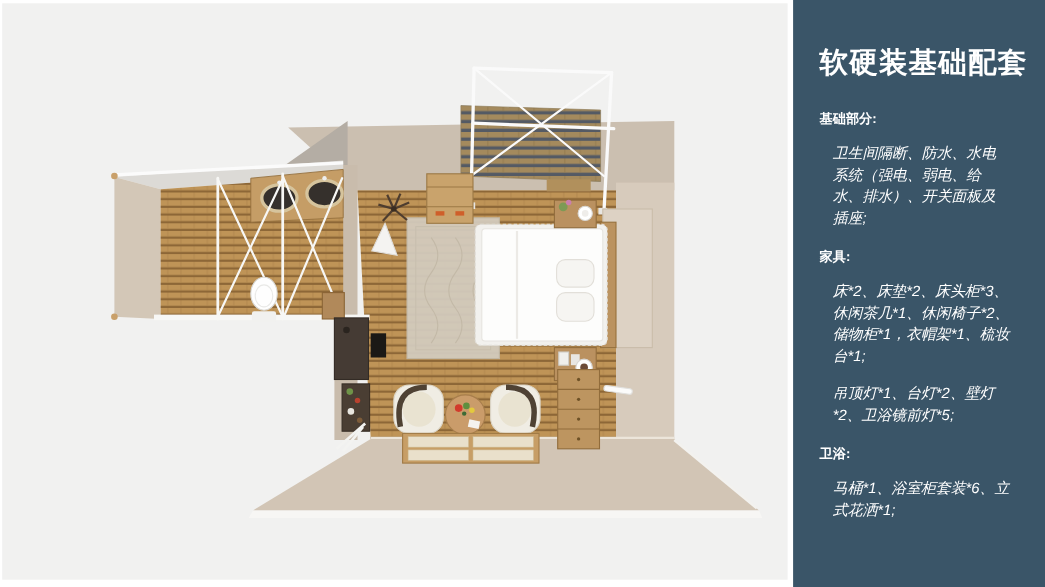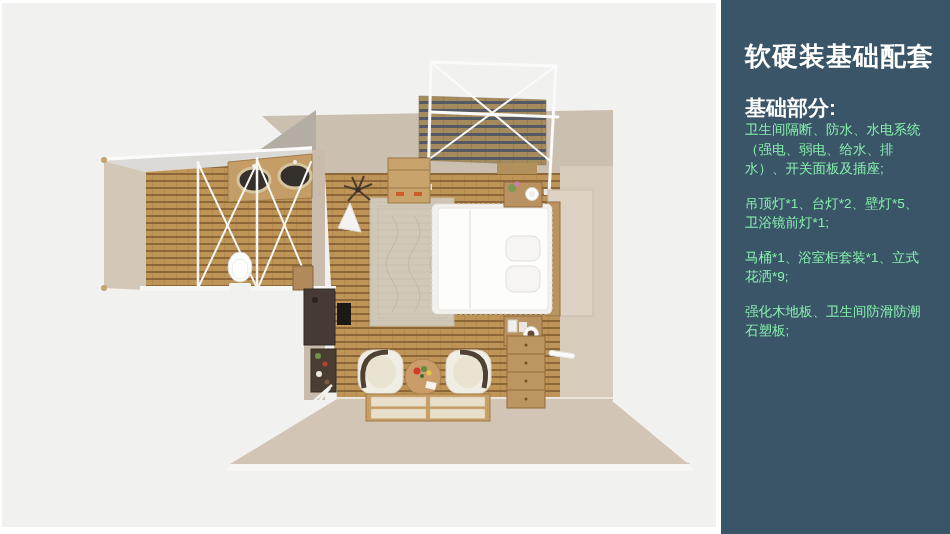--- a/index.html
+++ b/index.html
@@ -17,22 +17,22 @@
     background:#3a5568;color:#ffffff;box-sizing:border-box;
     padding:0 20px 13px 24px;
   }
   .panel h1{
     font-size:26px;line-height:32px;font-weight:bold;margin:40px 0 0 0;
     letter-spacing:1px;white-space:nowrap;
   }
   .sections{margin-top:26px;}
   .section{margin-top:15px;}
   .section:first-child{margin-top:0;}
-  .section h3{font-size:21px;line-height:20px;font-weight:bold;margin:0 0 2px 0;color:#ffffff;}
-  .section p{font-size:13.5px;line-height:19.5px;margin:0;color:#86efac;}
+  .section h3{font-size:12px;line-height:20px;font-weight:bold;margin:0 0 2px 0;color:#ffffff;}
+  .section p{font-size:13.5px;line-height:19.5px;margin:12px;color:#ffffff;font-style:italic;}
 </style>
 </head>
 <body>
 
 <div class="slide">
 
   <div class="render-area">
     <svg width="714" height="524" viewBox="2 3 714 524">
       <defs>
         <pattern id="wood" width="12" height="7" patternUnits="userSpaceOnUse">
@@ -223,24 +223,28 @@
   </div>
 
   <aside class="panel">
     <h1>软硬装基础配套</h1>
     <div class="sections">
       <div class="section">
         <h3>基础部分:</h3>
         <p>卫生间隔断、防水、水电系统（强电、弱电、给水、排水）、开关面板及插座;</p>
       </div>
       <div class="section">
-        <p>吊顶灯*1、台灯*2、壁灯*5、卫浴镜前灯*1;</p>
-      </div>
-      <div class="section">
-        <p>马桶*1、浴室柜套装*1、立式花洒*9;</p>
-      </div>
-      <div class="section">
-        <p>强化木地板、卫生间防滑防潮石塑板;</p>
+        <h3>家具:</h3>
+        <p>床*2、床垫*2、床头柜*3、休闲茶几*1、休闲椅子*2、储物柜*1，衣帽架*1、梳妆台*1;</p>
+      </div>
+      <div class="section">
+        <p>吊顶灯*1、台灯*2、壁灯*2、卫浴镜前灯*5;</p>
+      </div>
+      <div class="section">
+        <h3>卫浴:</h3>
+        <p>马桶*1、浴室柜套装*6、立式花洒*1;</p>
+      </div>
+      <div class="section">
       </div>
     </div>
   </aside>
 
 </div>
 
 </body></html>

